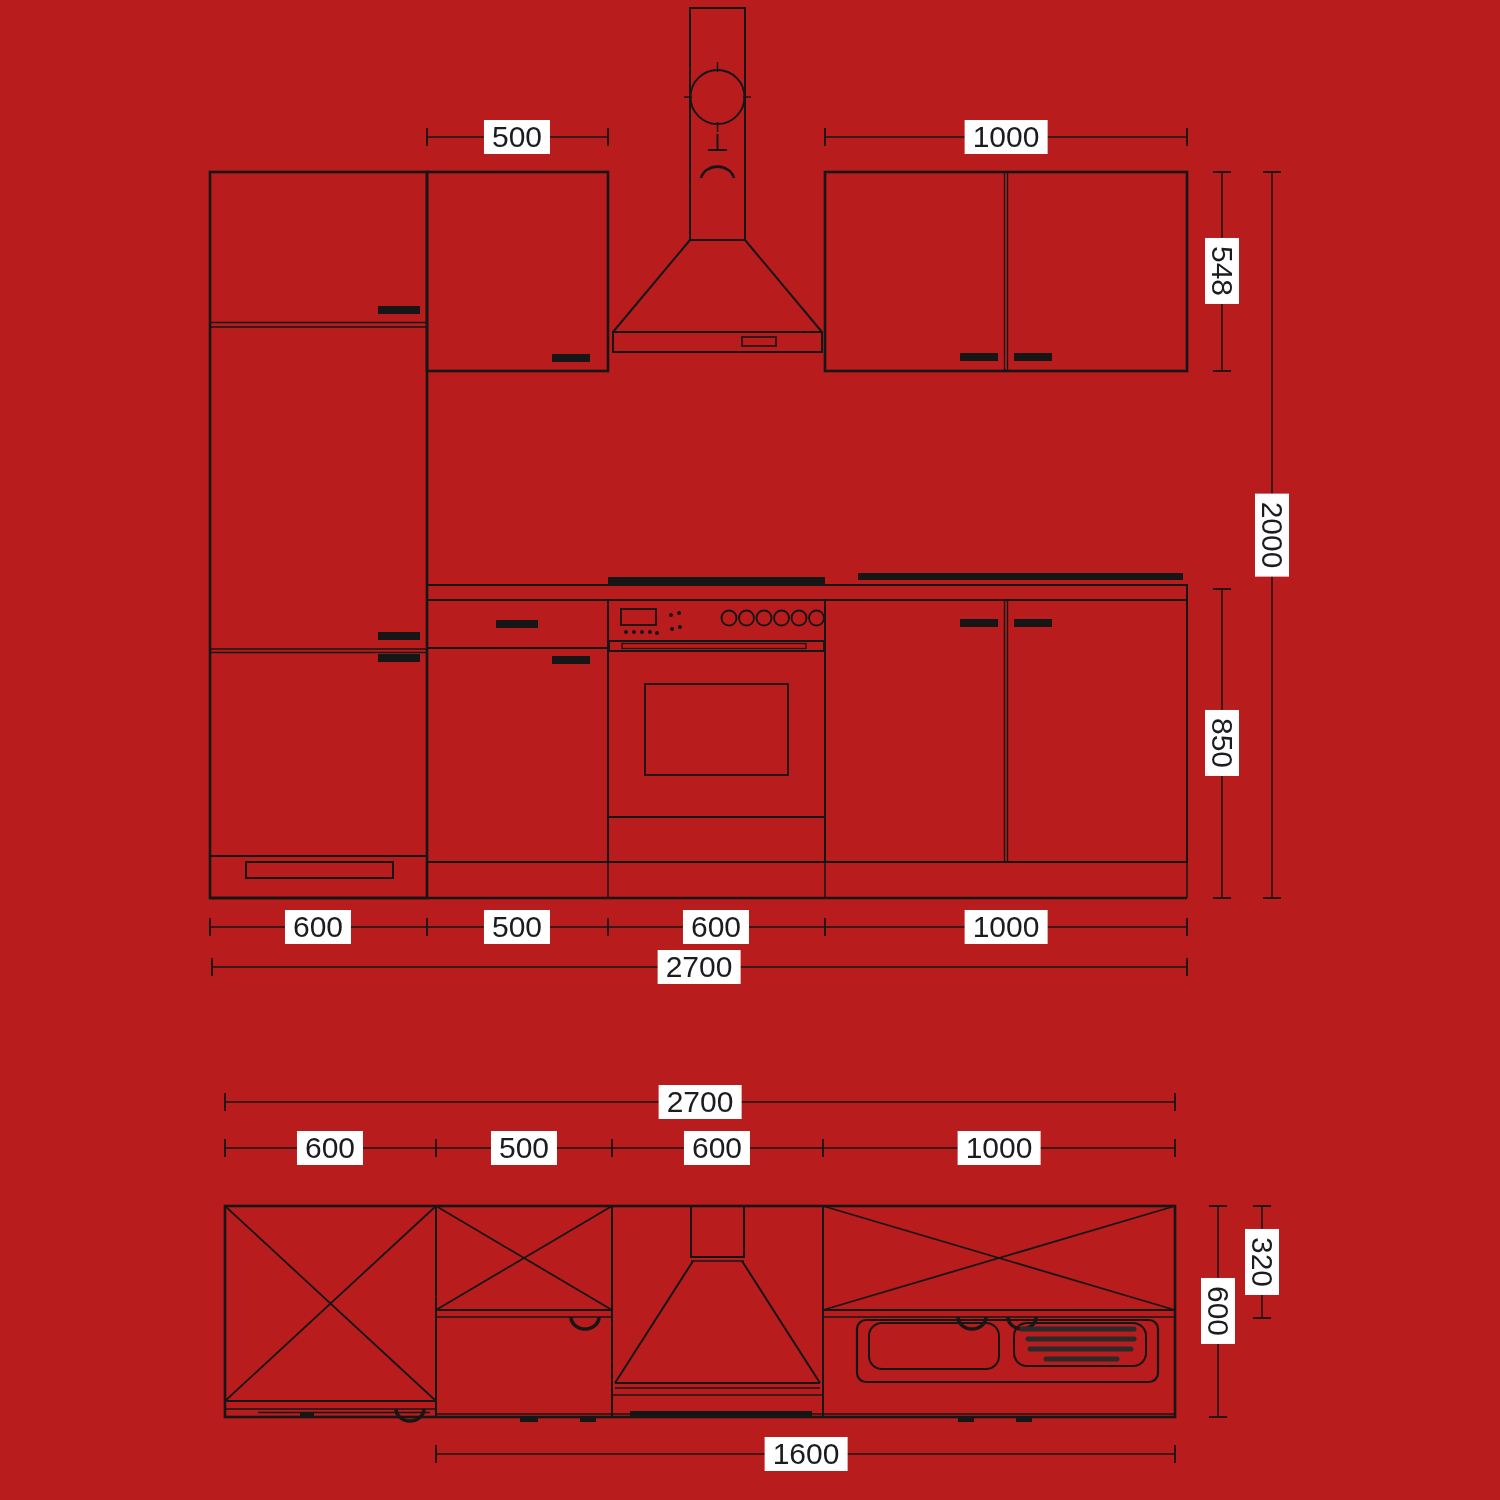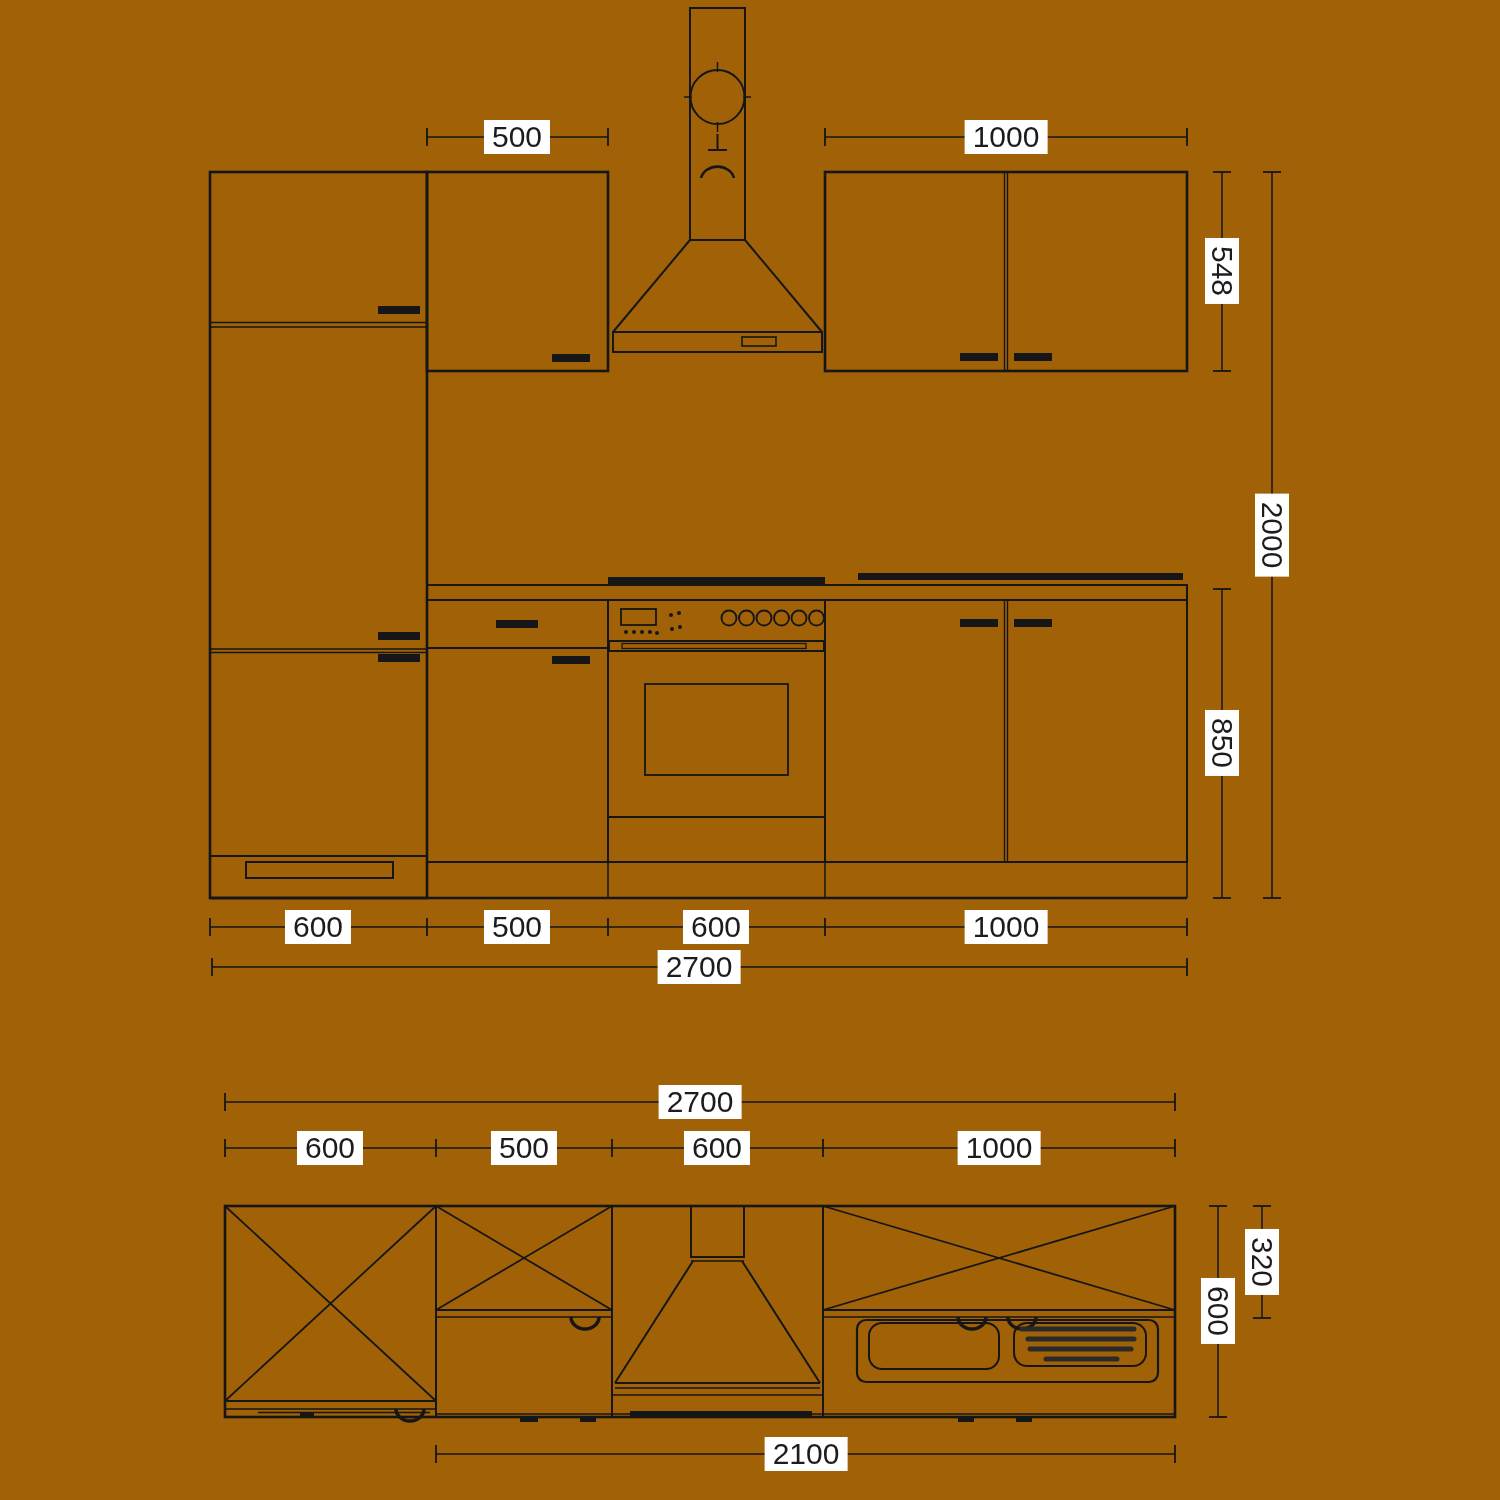--- a/index.html
+++ b/index.html
@@ -1,16 +1,16 @@
 <!DOCTYPE html>
 <html><head>
 <meta charset="utf-8">
 <style>
   html,body{margin:0;padding:0;background:#fff;}
-  .canvas{position:relative;width:1500px;height:1500px;background:#a16207;overflow:hidden;}
+  .canvas{position:relative;width:1500px;height:1500px;background:#b91c1c;overflow:hidden;}
   .canvas svg{position:absolute;left:0;top:0;}
   .dim-label{
     position:absolute;
     font-family:"Liberation Sans",sans-serif;
     font-size:30px;line-height:1;
     color:#1b1b20;background:#ffffff;
     padding:2px 8px;white-space:nowrap;
     transform:translate(-50%,-50%);
   }
   .dim-label.vert{transform:translate(-50%,-50%) rotate(90deg);}
@@ -274,15 +274,15 @@
 
 <span class="dim-label" style="left:700px;top:1102px;">2700</span>
 <span class="dim-label" style="left:330px;top:1148px;">600</span>
 <span class="dim-label" style="left:524px;top:1148px;">500</span>
 <span class="dim-label" style="left:717px;top:1148px;">600</span>
 <span class="dim-label" style="left:999px;top:1148px;">1000</span>
 
 <span class="dim-label vert" style="left:1218px;top:1311px;">600</span>
 <span class="dim-label vert" style="left:1262px;top:1262px;">320</span>
 
-<span class="dim-label" style="left:806px;top:1454px;">2100</span>
+<span class="dim-label" style="left:806px;top:1454px;">1600</span>
 
 </div>
 
 </body></html>

